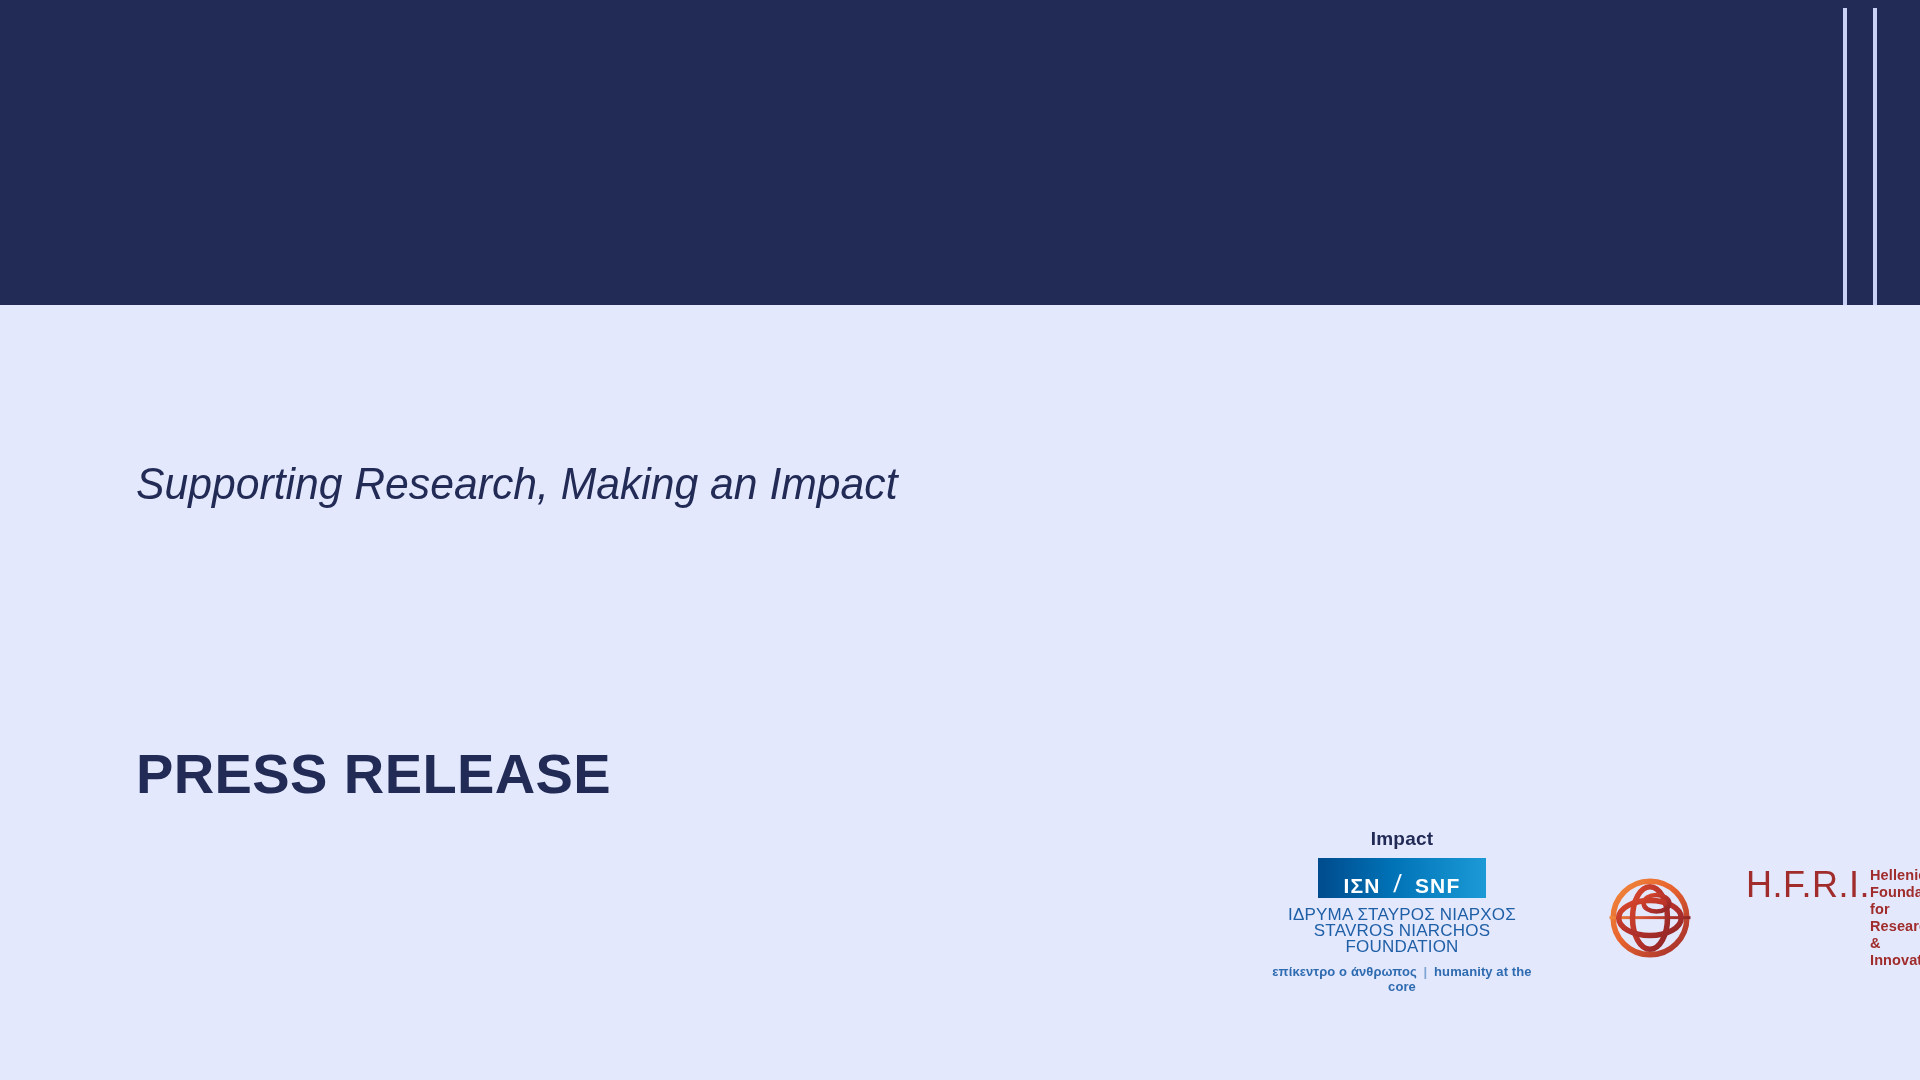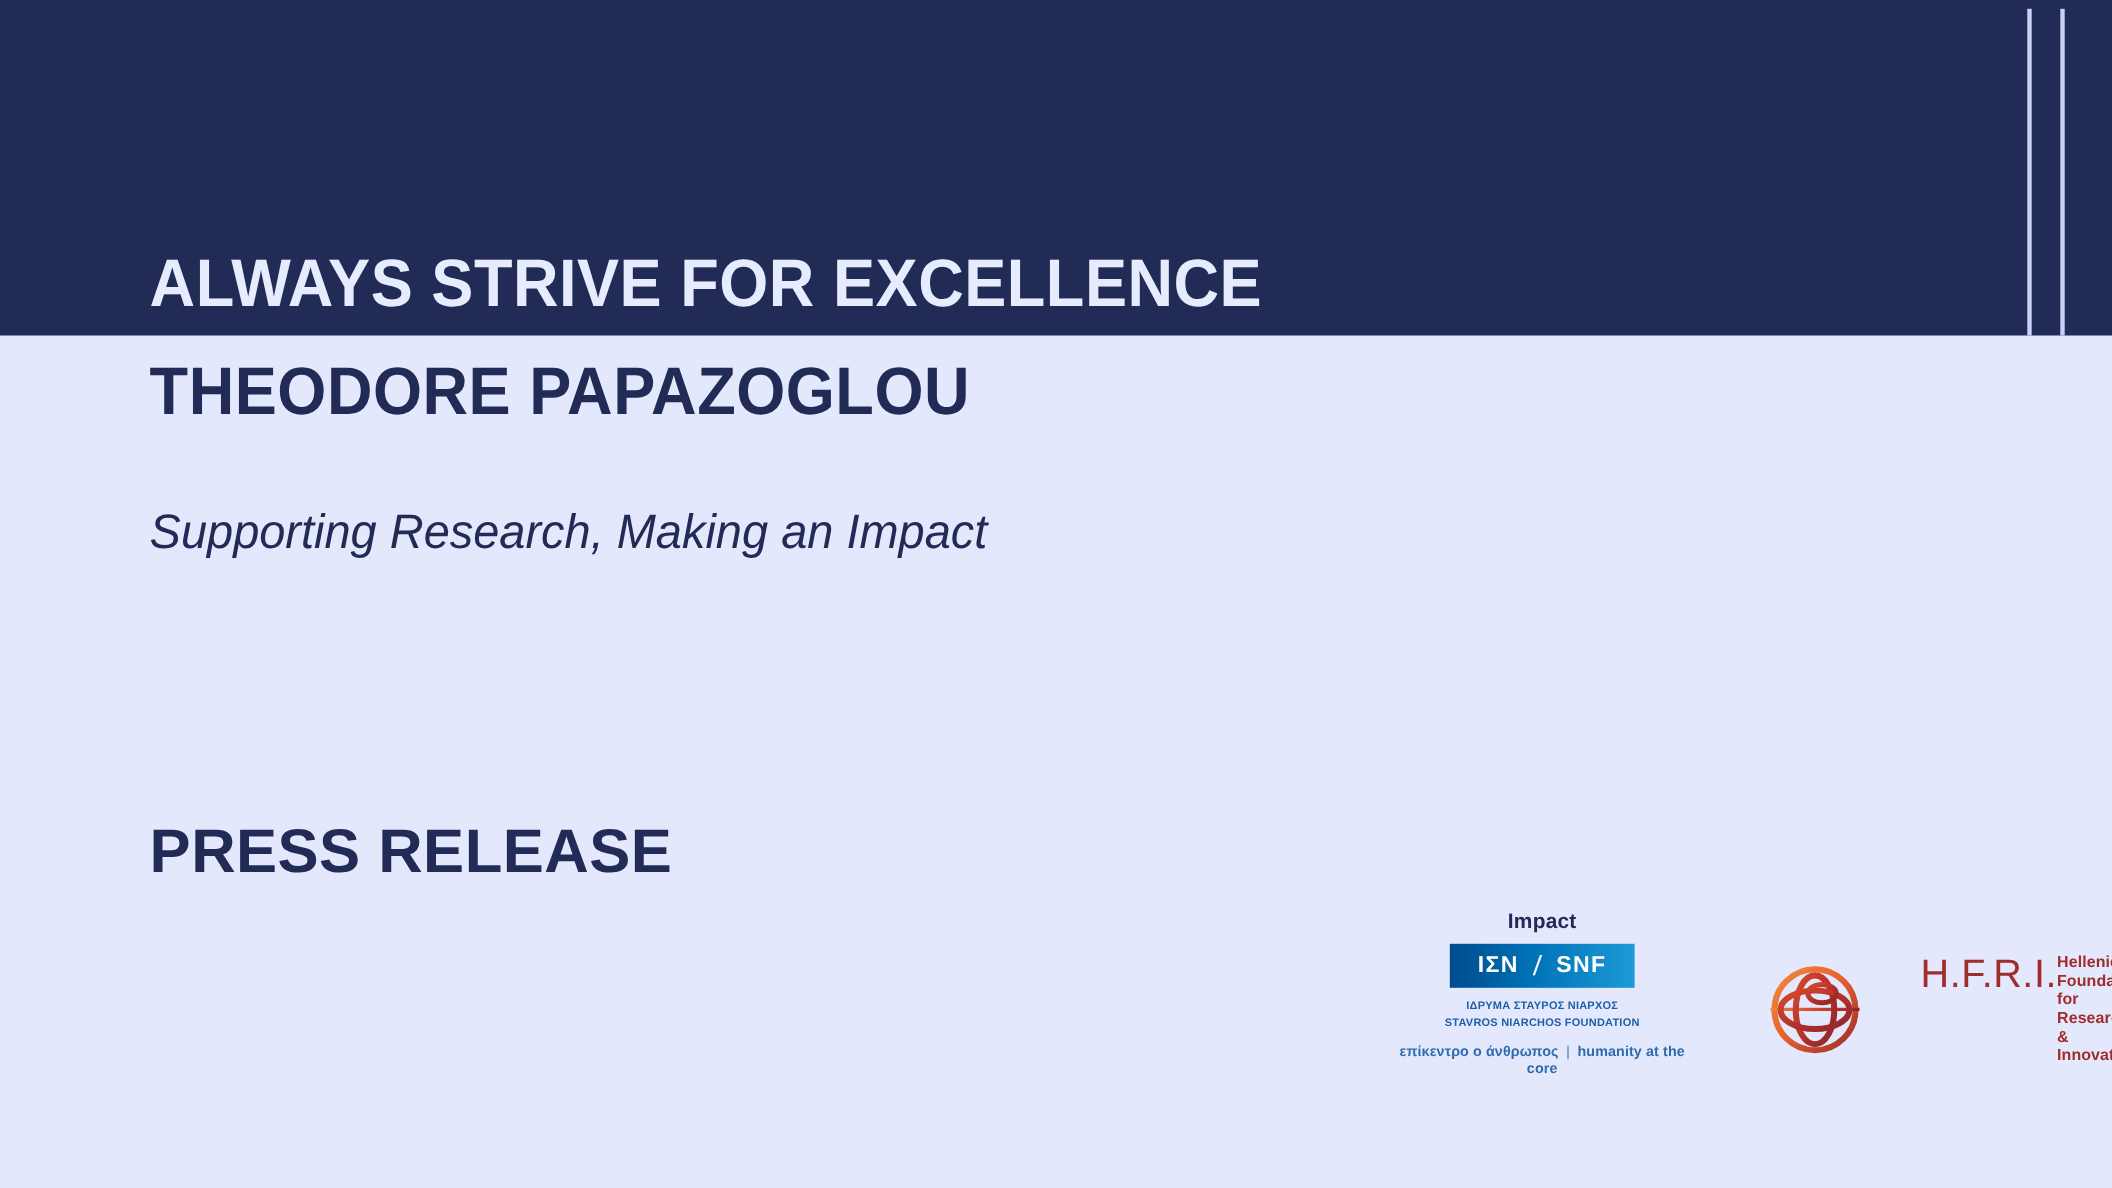--- a/index.html
+++ b/index.html
@@ -99,38 +99,38 @@
     color: #222b55;
     letter-spacing: 0.2px;
     margin-bottom: 8px;
   }
   .snf-badge {
     width: 168px;
     height: 40px;
     margin: 0 auto;
     background: linear-gradient(90deg, #004b8d 0%, #0073b7 45%, #1c9ad6 100%);
     display: flex;
-    align-items: center;
+    align-items: flex-end;
     justify-content: center;
     gap: 13px;
     color: #ffffff;
     font-size: 21px;
     font-weight: bold;
     letter-spacing: 1.2px;
   }
   .snf-slash {
     font-weight: normal;
     font-size: 25px;
     transform: skewX(-5deg);
   }
   .snf-names {
     margin-top: 9px;
     color: #1f5fa6;
-    font-size: 10px;
-    font-weight: bold;
+    font-size: 17px;
+    font-weight: normal;
     line-height: 16px;
     letter-spacing: 0.2px;
   }
   .snf-tagline {
     margin-top: 9px;
     color: #2f6bb0;
     font-size: 13px;
     font-weight: bold;
     letter-spacing: 0.1px;
   }
@@ -175,24 +175,20 @@
 </head>
 <body>
 
 <div class="slide">
 
   <div class="top-band">
     <div class="band-rule r1"></div>
     <div class="band-rule r2"></div>
   </div>
 
-  <div class="headline-wrap">
-    <div class="headline-line on-dark">ALWAYS STRIVE FOR EXCELLENCE</div>
-    <div class="headline-line on-light">THEODORE PAPAZOGLOU</div>
-  </div>
 
   <div class="subtitle">Supporting Research, Making an Impact</div>
 
   <div class="press-release">PRESS RELEASE</div>
 
   <div class="donor-block">
     <div class="donor-label">Impact</div>
 
     <div class="snf-badge">
       <span>ΙΣΝ</span>

